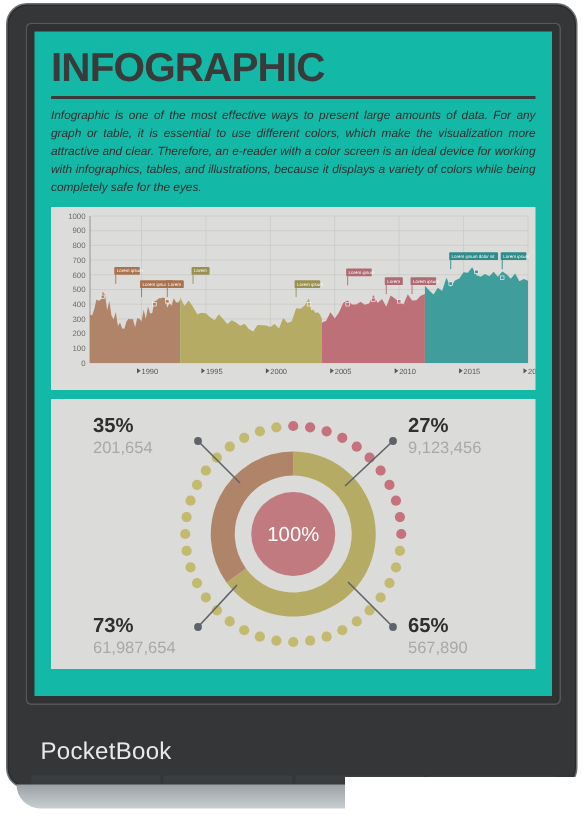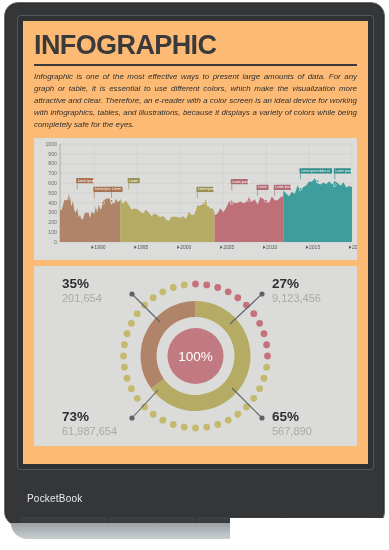--- a/index.html
+++ b/index.html
@@ -22,28 +22,28 @@
   #device-inner-bezel {
     position: absolute; left: 12px; top: 12px;
     width: 357px; height: 455px;
     background: #2f3133;
     border-radius: 4px;
     box-shadow: inset 0 0 0 1px #55585b;
   }
   #screen {
     position: absolute; left: 18px; top: 18px;
     width: 345px; height: 443px;
-    background: #fdba74;
+    background: #14b8a6;
     overflow: hidden;
   }
 
   #brand {
     position: absolute; left: 22px; top: 490px;
     color: #e8e9ea;
-    font-size: 10px;
+    font-size: 16px;
     letter-spacing: 0.2px;
   }
 
   
   #btn-strip {
     position: absolute; left: 16px; bottom: -10px;
     width: 350px; height: 18px;
     display: flex; gap: 2px;
   }
   .hw-btn {

